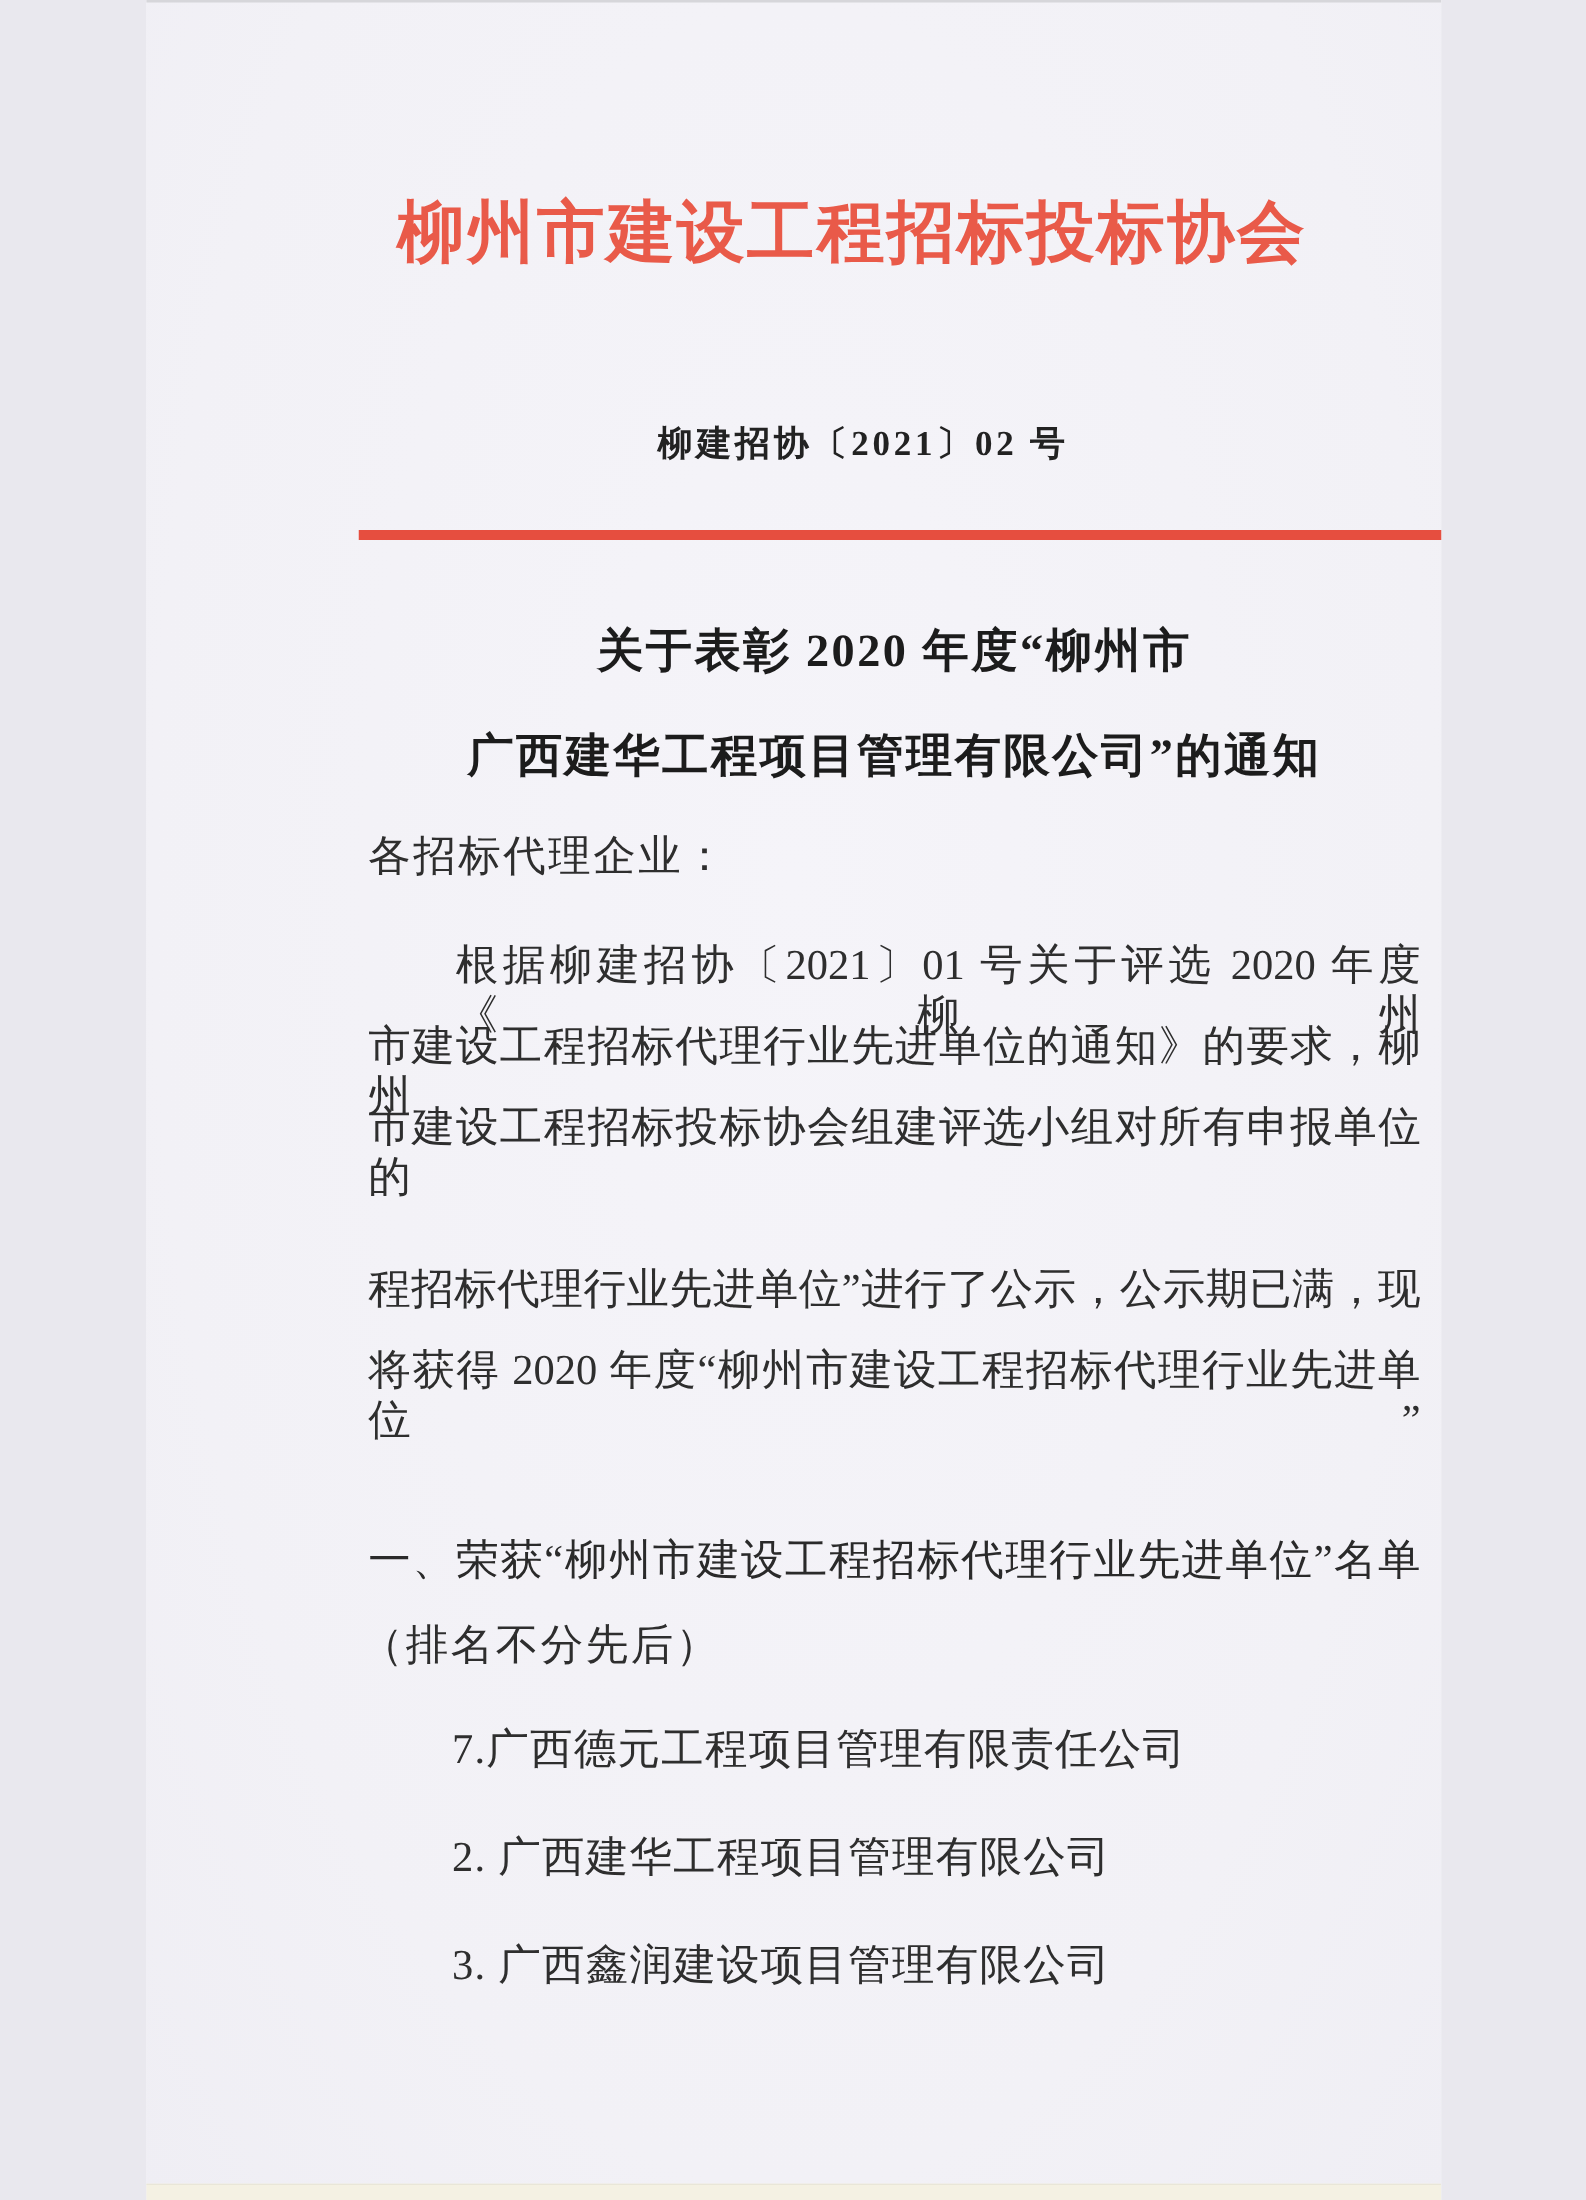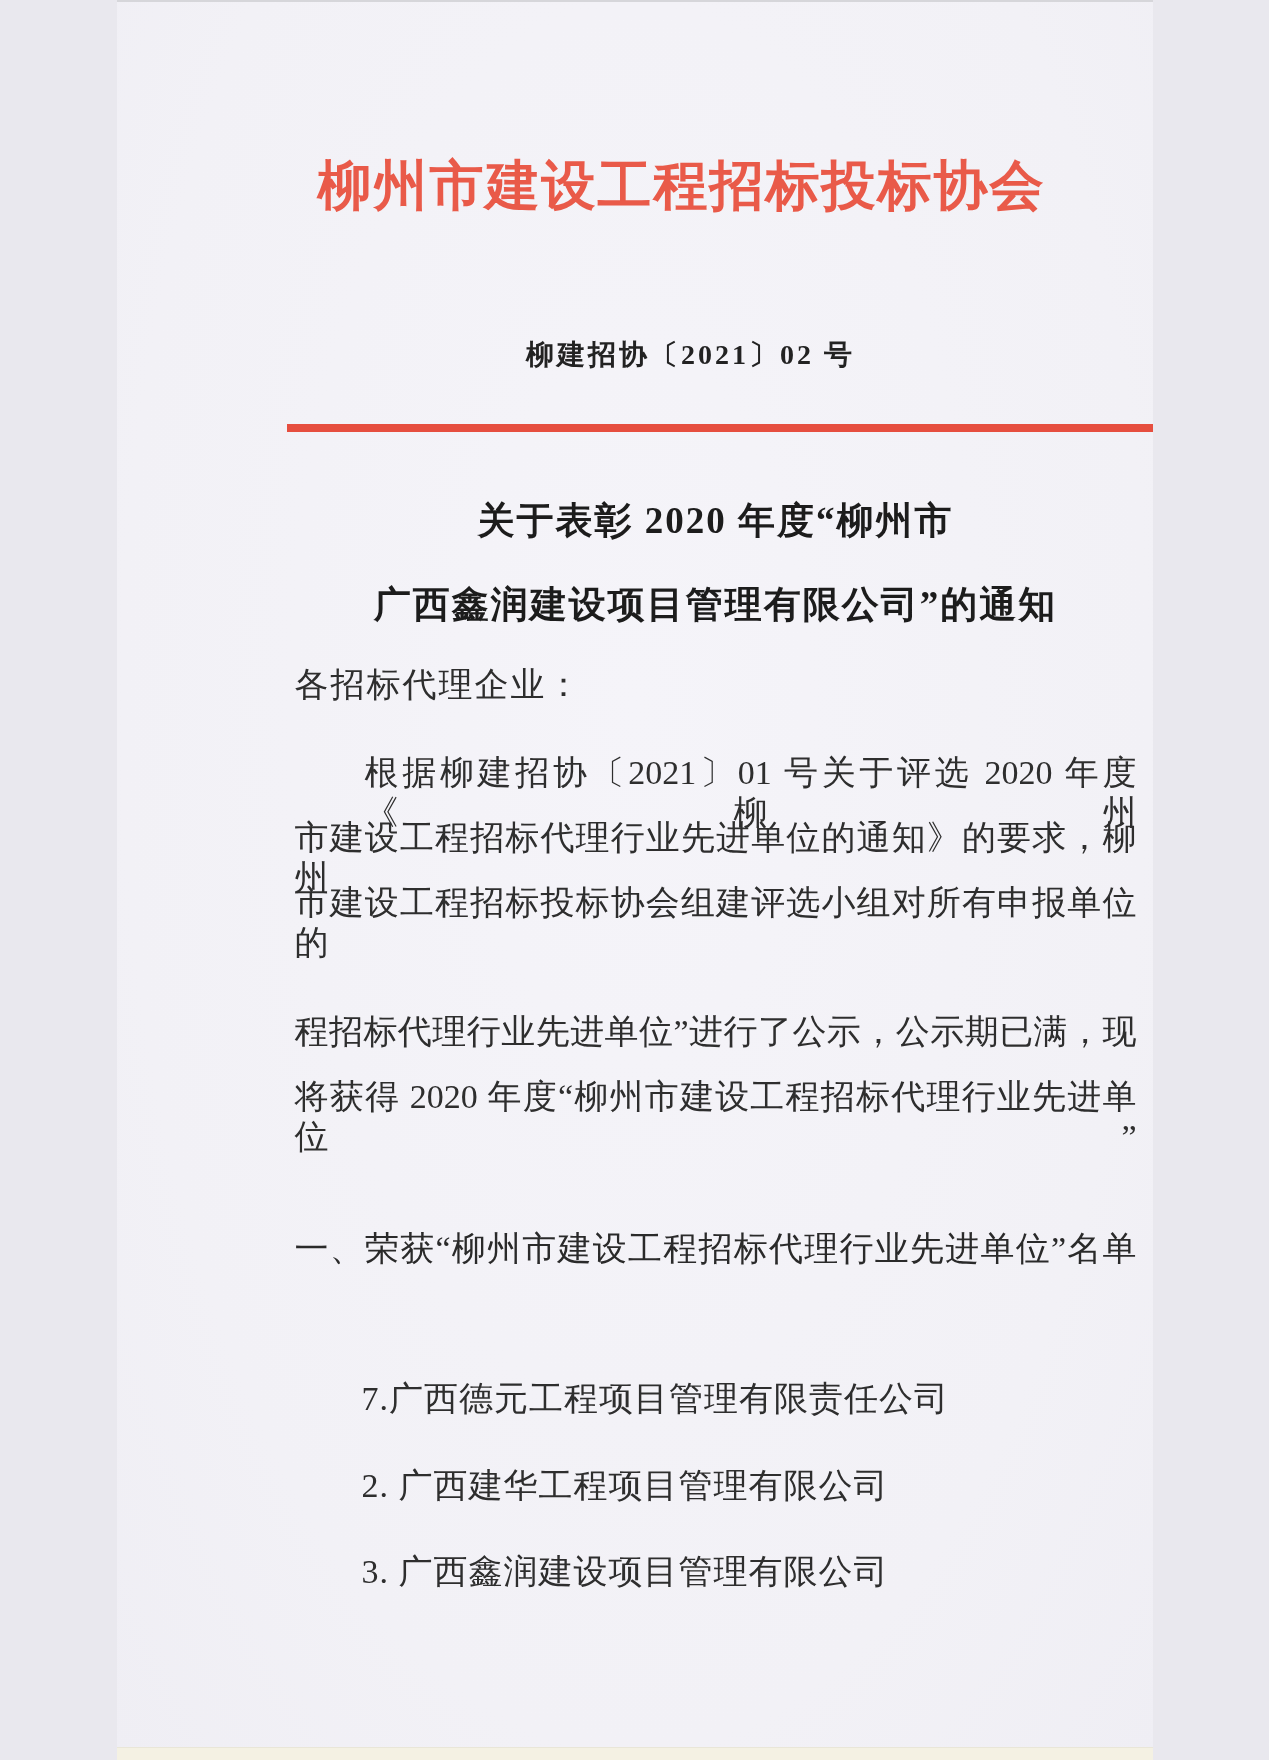--- a/index.html
+++ b/index.html
@@ -93,30 +93,31 @@
 <div class="page">
   <div class="scan-edge-top"></div>
 
   <div class="org-title">柳州市建设工程招标投标协会</div>
 
   <div class="doc-number">柳建招协〔2021〕02 号</div>
 
   <div class="red-rule"></div>
 
   <div class="doc-title line1">关于表彰 2020 年度“柳州市</div>
-  <div class="doc-title line2">广西鑫润建设项目管理有限公司”的通知</div>
+  <div class="doc-title line2">广西建华工程项目管理有限公司”的通知</div>
 
   <div class="salutation">各招标代理企业：</div>
 
   <div class="body-line indent bl-0">根据柳建招协〔2021〕01 号关于评选 2020 年度《柳州</div>
   <div class="body-line bl-1">市建设工程招标代理行业先进单位的通知》的要求，柳州</div>
   <div class="body-line bl-2">市建设工程招标投标协会组建评选小组对所有申报单位的</div>
   <div class="body-line bl-4">程招标代理行业先进单位”进行了公示，公示期已满，现</div>
   <div class="body-line bl-5">将获得 2020 年度“柳州市建设工程招标代理行业先进单位”</div>
 
   <div class="section-heading">一、荣获“柳州市建设工程招标代理行业先进单位”名单</div>
+  <div class="section-note">（排名不分先后）</div>
 
   <div class="award-list-item li-0">7.广西德元工程项目管理有限责任公司</div>
   <div class="award-list-item li-1">2. 广西建华工程项目管理有限公司</div>
   <div class="award-list-item li-2">3. 广西鑫润建设项目管理有限公司</div>
 
   <div class="scan-edge-bottom"></div>
 </div>
 
 </body></html>

